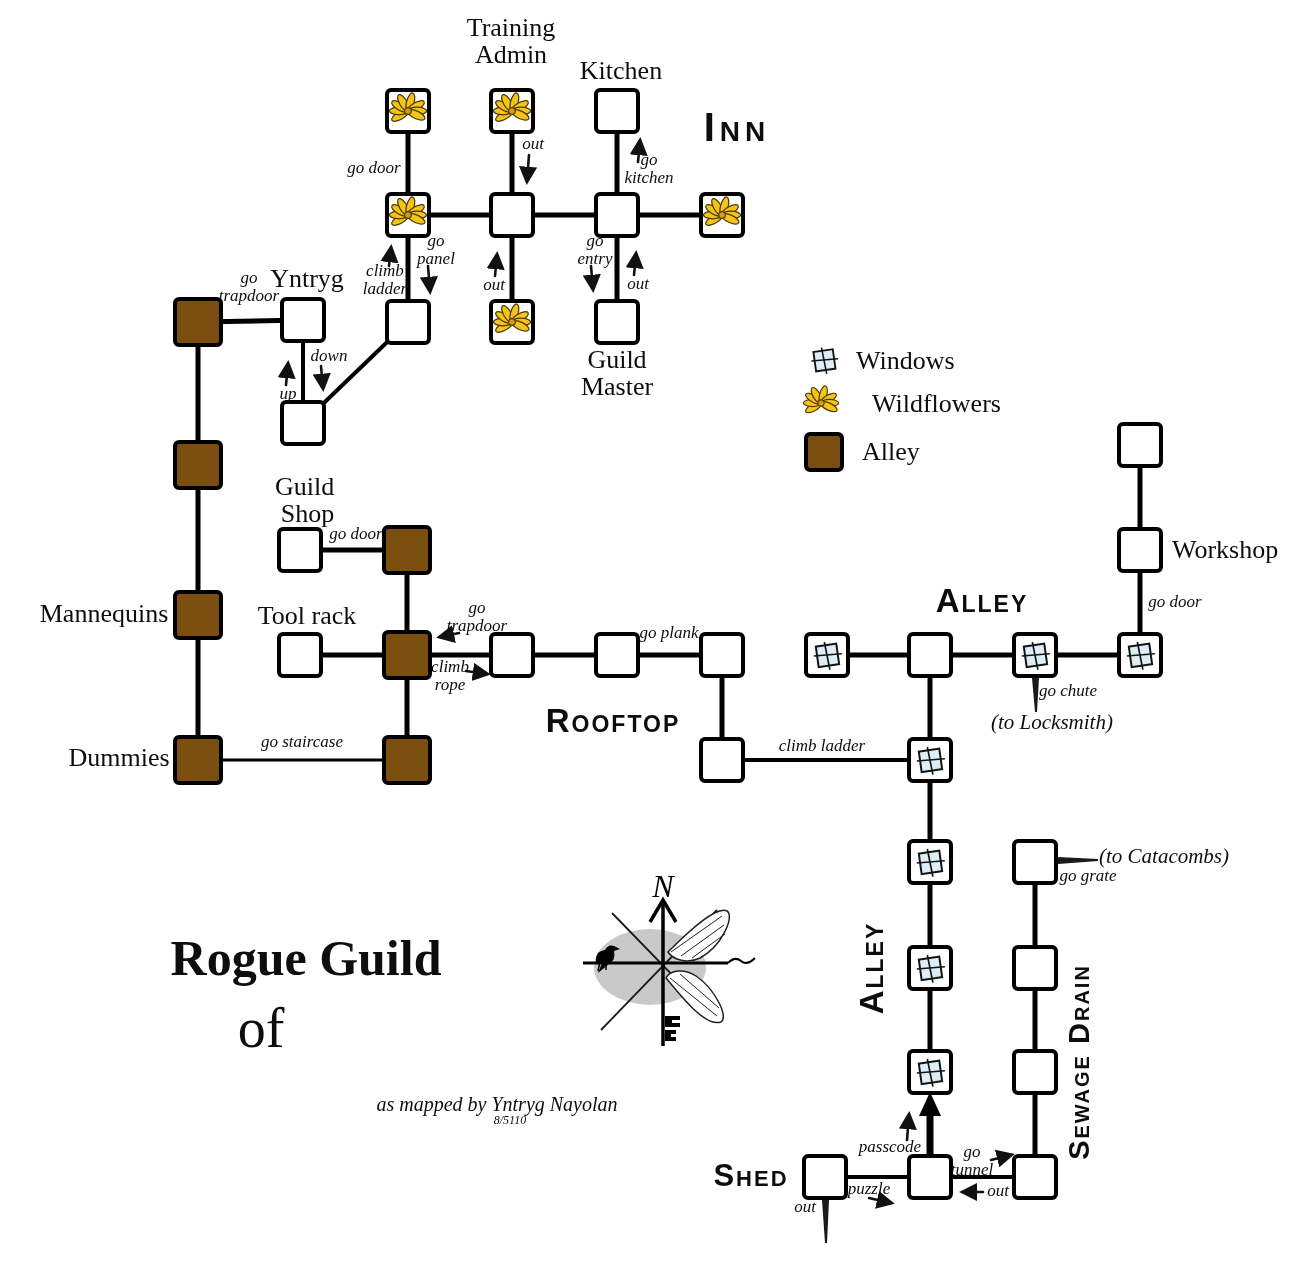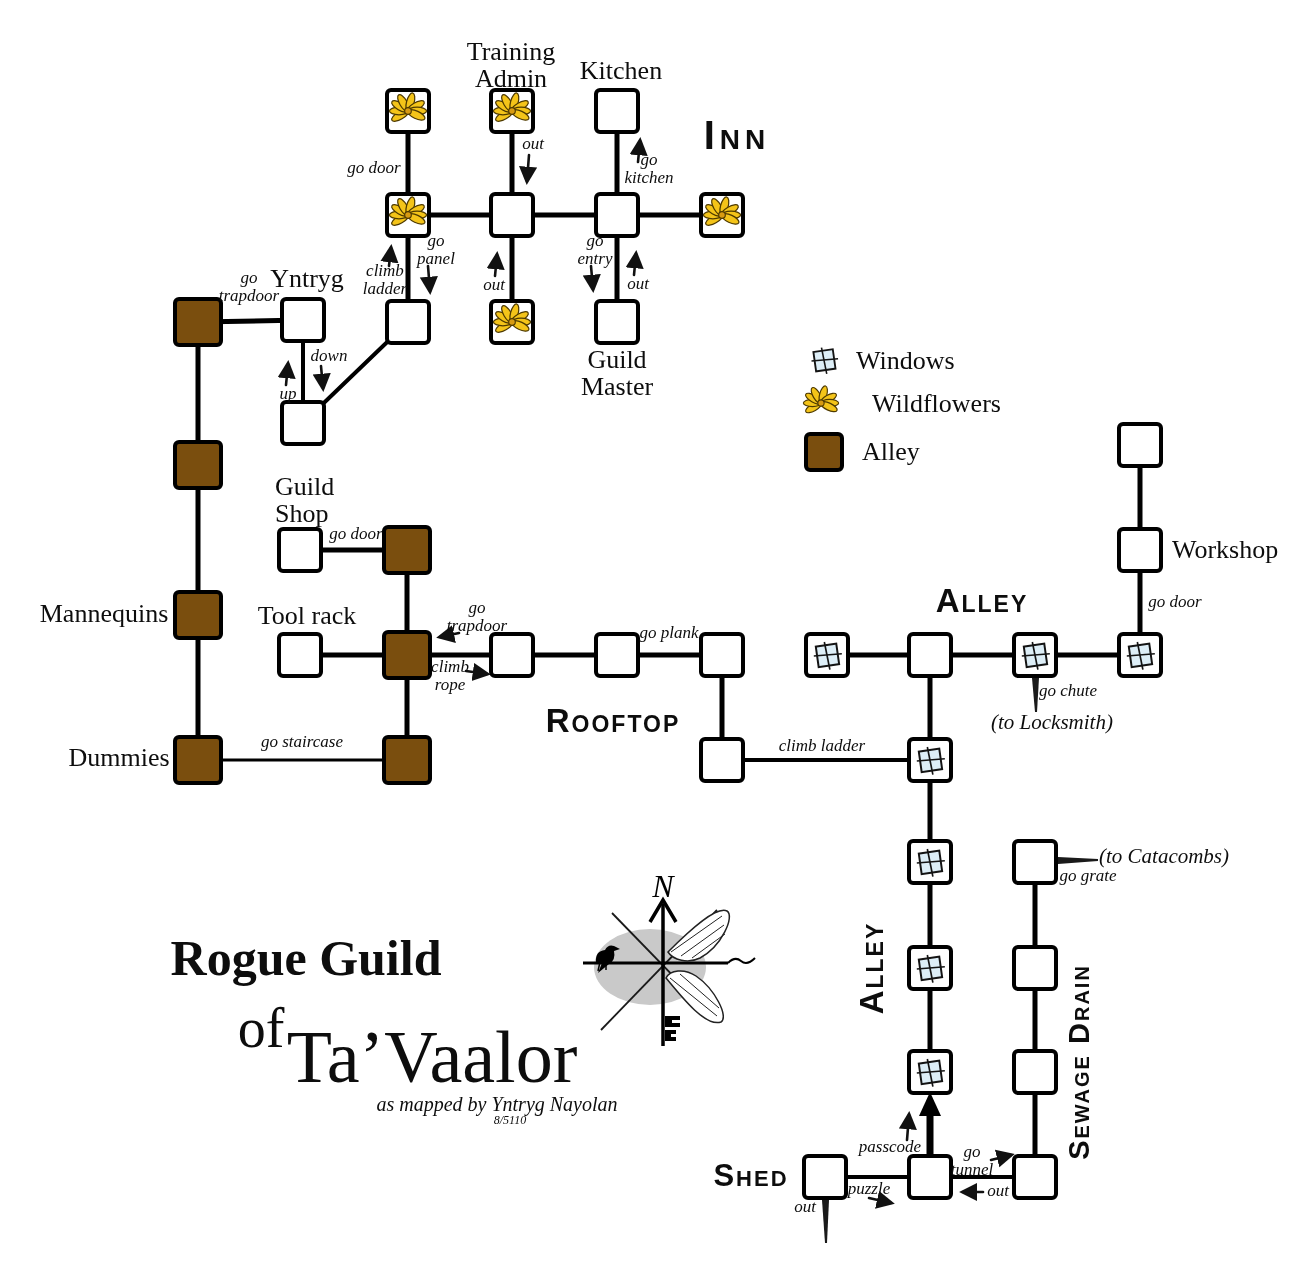--- a/index.html
+++ b/index.html
@@ -6,21 +6,21 @@
   #map{position:relative;width:1312px;height:1268px;background:#ffffff;overflow:hidden;
        font-family:"Liberation Serif",serif;color:#0d0d0d;}
   #lines-layer{position:absolute;left:0;top:0;z-index:1;}
   #rooms-layer{position:absolute;left:0;top:0;width:100%;height:100%;z-index:2;pointer-events:none;}
   .room{position:absolute;width:46px;height:46px;box-sizing:border-box;
         background:#fff;border:4.5px solid #000;border-radius:6px;}
   .room.dirt{width:50px;height:50px;background:var(--dirt,#7a4e0e);}
   .room svg{position:absolute;left:50%;top:50%;transform:translate(-50%,-50%);overflow:visible;}
   .lbl{position:absolute;z-index:3;transform:translate(-50%,-50%);
        white-space:pre-line;text-align:center;line-height:1.02;}
-  .la{transform:translate(0,-50%);text-align:left;}
+  .la{transform:translate(0,-50%);text-align:right;}
   .vert{transform:translate(-50%,-50%) rotate(-90deg);white-space:nowrap;}
   .room-lbl{font-size:26px;}
   .edge-lbl{font-style:italic;font-size:17px;line-height:1.05;}
   .ref-lbl{font-style:italic;font-size:21px;white-space:nowrap;}
   .area-lbl{font-family:"Liberation Sans",sans-serif;font-weight:700;
             font-variant:small-caps;letter-spacing:2px;white-space:nowrap;}
   .legend-lbl{font-size:26px;}
   .legend-icon{position:absolute;z-index:3;}
   .legend-swatch{position:absolute;z-index:3;width:40px;height:40px;box-sizing:border-box;
                  border:4.5px solid #000;border-radius:6px;background:var(--dirt,#7a4e0e);}
@@ -388,34 +388,34 @@
         </svg>
       </div>
       <div class="room plain" style="left: 1012px; top: 839px;"></div>
       <div class="room plain" style="left: 1012px; top: 945px;"></div>
       <div class="room plain" style="left: 1012px; top: 1049px;"></div>
       <div class="room plain" style="left: 1012px; top: 1154px;"></div>
       <div class="room plain" style="left: 802px; top: 1154px;"></div>
       <div class="room plain" style="left: 907px; top: 1154px;"></div>
     </div>
 
-  <div class="lbl room-lbl" style="left:511px;top:66px;">Training
+  <div class="lbl room-lbl" style="left:511px;top:42px;">Training
 Admin</div>
   <div class="lbl room-lbl" style="left:621px;top:71px;">Kitchen</div>
   <div class="lbl room-lbl" style="left:307px;top:279px;">Yntryg</div>
   <div class="lbl room-lbl" style="left:617px;top:374px;">Guild
 Master</div>
   <div class="lbl la room-lbl" style="left:275px;top:501px;">Guild
 Shop</div>
   <div class="lbl room-lbl" style="left:307px;top:616px;">Tool rack</div>
   <div class="lbl room-lbl" style="left:104px;top:614px;">Mannequins</div>
   <div class="lbl room-lbl" style="left:119px;top:758px;">Dummies</div>
   <div class="lbl la room-lbl" style="left:1172px;top:550px;">Workshop</div>
 
-  <div class="lbl area-lbl" style="left:737px;top:127px;font-size:40px;letter-spacing:5px;margin-top:8px;">Inn</div>
+  <div class="lbl area-lbl" style="left:737px;top:127px;font-size:40px;letter-spacing:5px;">Inn</div>
   <div class="lbl area-lbl" style="left:982px;top:601px;font-size:33px;">Alley</div>
   <div class="lbl area-lbl" style="left:613px;top:721px;font-size:33px;">Rooftop</div>
   <div class="lbl area-lbl" style="left:751px;top:1176px;font-size:31px;">Shed</div>
   <div class="lbl vert area-lbl" style="left:872px;top:968px;font-size:33px;">Alley</div>
   <div class="lbl vert area-lbl" style="left:1080px;top:1062px;font-size:29px;">Sewage Drain</div>
 
   <div class="lbl edge-lbl" style="left:374px;top:168px;">go door</div>
   <div class="lbl edge-lbl" style="left:533px;top:144px;">out</div>
   <div class="lbl edge-lbl" style="left:649px;top:169px;">go
 kitchen</div>
@@ -487,17 +487,16 @@
        </g>
           <circle r="4" fill="#d89b12" stroke="#4e3a00" stroke-width="1.4"></circle>
     </g>
       </svg></div>
   <div class="lbl la legend-lbl" style="left:856px;top:404px;margin-left:16px;">Wildflowers</div>
   <div class="legend-swatch" style="left:804px;top:432px;"></div>
   <div class="lbl la legend-lbl" style="left:862px;top:452px;">Alley</div>
 
   <div class="lbl title-main" style="left:306px;top:958px;">Rogue Guild</div>
   <div class="lbl title-of" style="left:261px;top:1029px;">of</div>
-  <div class="lbl title-sub" style="left:432px;top:1058px;">Ta’Vaalor</div>
   <div class="lbl credit" style="left:497px;top:1104px;">as mapped by Yntryg Nayolan</div>
   <div class="lbl credit-date" style="left:510px;top:1120px;">8/5110</div>
 
 </div>
 
 </body></html>

